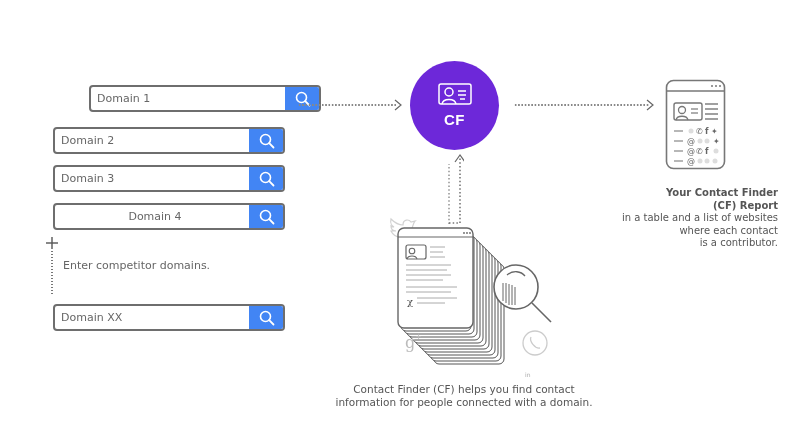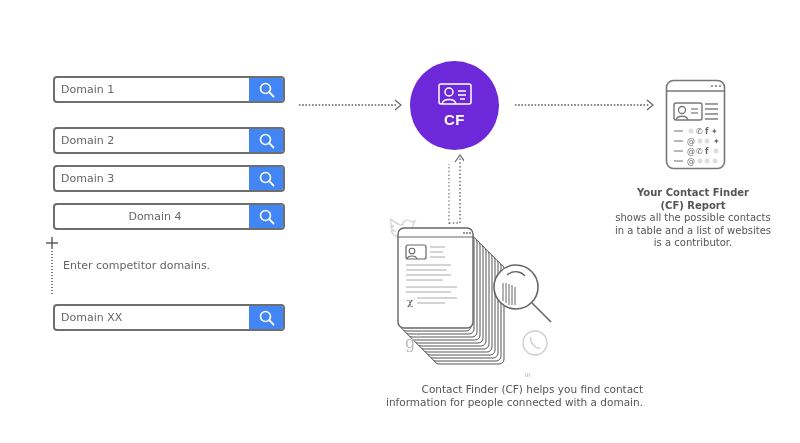--- a/index.html
+++ b/index.html
@@ -39,33 +39,33 @@
     background-size: 3.3px 2px; background-repeat: repeat-x;
   }
 
   .cf-circle {
     position: absolute; left: 410px; top: 61px; width: 89px; height: 89px; border-radius: 50%;
     background: #6d28d9; display: flex; flex-direction: column; align-items: center; justify-content: center;
   }
   .cf-circle .cf-text { color: #fff; font-size: 15px; font-weight: bold; margin-top: 4px; letter-spacing: 0.5px; }
 
   .caption-c {
-    position: absolute; left: 343px; top: 383px; width: 300px; text-align: right;
+    position: absolute; left: 314px; top: 383px; width: 300px; text-align: center;
     font-size: 10.5px; line-height: 13px; color: #555; font-family: "DejaVu Sans", sans-serif;
   }
   .caption-r {
-    position: absolute; left: 608px; top: 187px; width: 170px; text-align: center;
+    position: absolute; left: 608px; top: 187px; width: 170px; text-align: right;
     font-size: 10px; line-height: 12.5px; color: #555; font-family: "DejaVu Sans", sans-serif;
   }
   .caption-r .title { font-weight: bold; color: #555; }
 </style>
 </head>
 <body>
 
-<div class="search" style="top:76px;">
+<div class="search" style="top:85px;margin-left:36px;">
   <span class="label">Domain 1</span>
   <span class="btn">
     <svg viewBox="0 0 16 16">
         <circle cx="6.5" cy="6.5" r="5" fill="none" stroke="#fff" stroke-width="1.6"></circle>
         <line x1="10.2" y1="10.2" x2="14.5" y2="14.5" stroke="#fff" stroke-width="1.8" stroke-linecap="round"></line>
       </svg>
   </span>
 </div>
 <div class="search" style="top:127px;gap:16px;">
   <span class="label">Domain 2</span>
@@ -181,22 +181,22 @@
     <text x="22" y="75">@</text>
       <text x="31" y="75">✆</text>
       <text x="40" y="75" font-weight="bold">f</text>
     <text x="22" y="85">@</text>
   </g>
 </svg>
 
 <div class="caption-r">
   <div class="title">Your Contact Finder</div>
   <div class="title">(CF) Report</div>
-  <div>shows all the possible contacts</div>
   <div>in a table and a list of websites</div>
+  <div>where each contact</div>
   <div>is a contributor.</div>
 </div>
 
 <svg class="abs" style="left:385px; top:215px;" width="200" height="165" viewBox="0 0 200 165">
 
   <g opacity="0.45">
     <path d="M6 16 C10 24, 20 24, 26 16 C28 12, 28 8, 30 6 L26 7 C24 4, 18 4, 18 10 C12 10, 8 6, 6 4 C5 8, 7 11, 9 12 C7 12, 6 11, 6 11 C6 14, 8 16, 11 16 Z" fill="none" stroke="#999" stroke-width="1.2"></path>
   </g>
 
   <g fill="#fff" stroke="#555" stroke-width="1">

